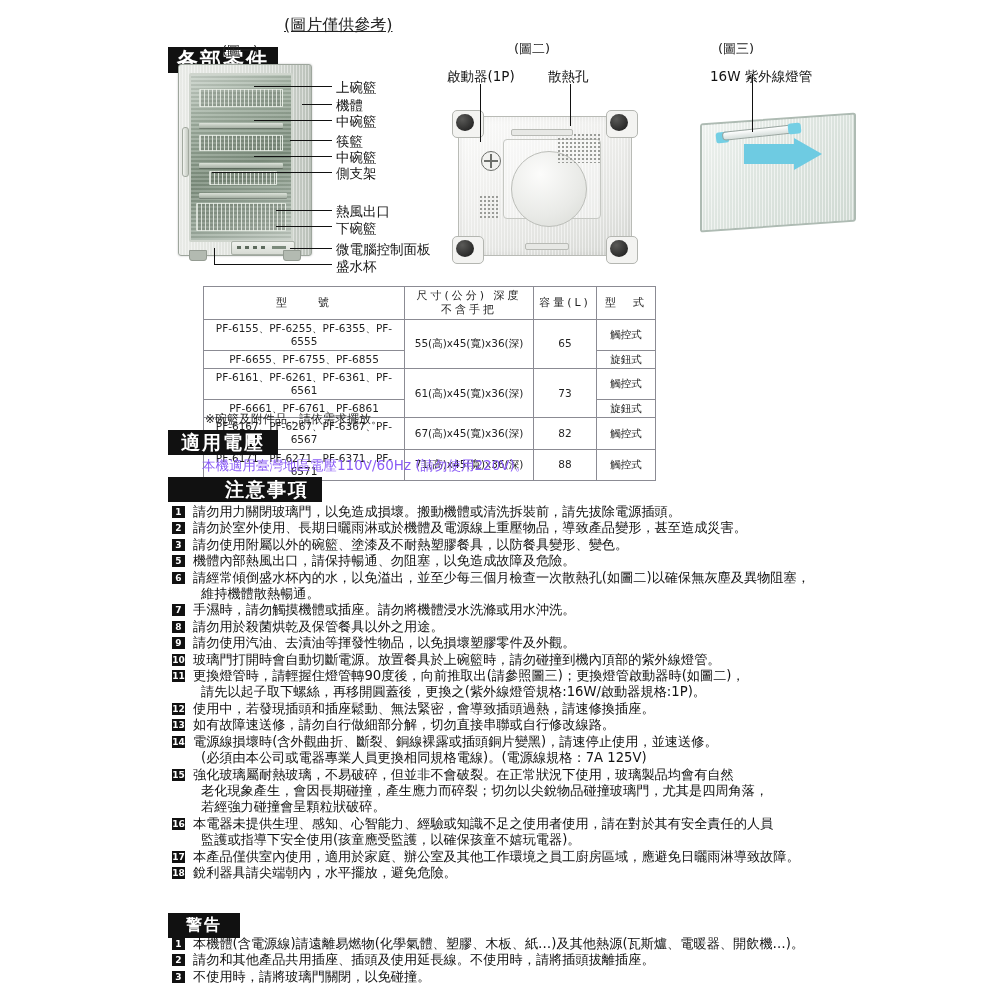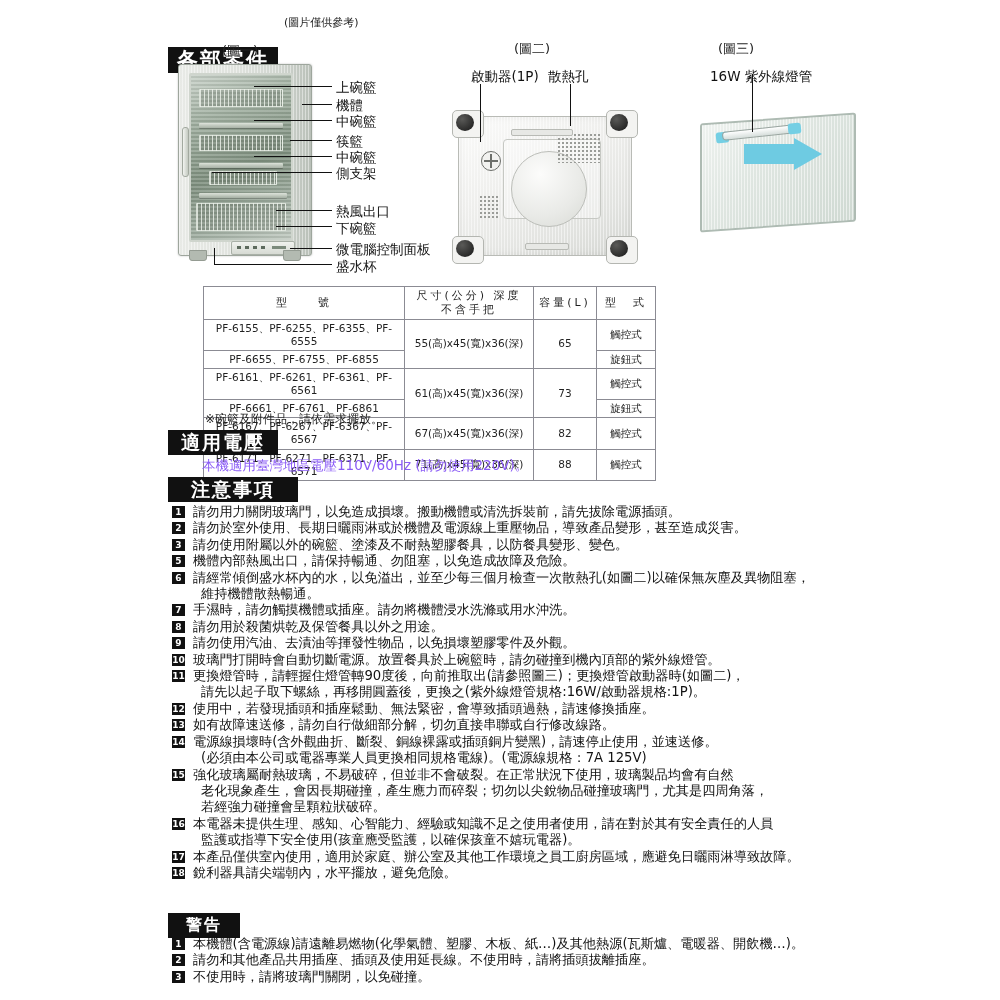--- a/index.html
+++ b/index.html
@@ -18,25 +18,25 @@
     position:absolute;
     background:#111111;
     color:#ffffff;
     font-weight:bold;
     letter-spacing:2px;
     display:flex;align-items:center;justify-content:center;
     font-family:"DejaVu Sans","Liberation Sans",sans-serif;
   }
   .bar-parts{left:168px;top:12px;width:110px;height:26px;font-size:21px;margin-top:35px;}
   .bar-volt{left:168px;top:430px;width:110px;height:25px;font-size:19px;}
-  .bar-notice{left:168px;top:477px;width:130px;height:25px;font-size:19px;}
+  .bar-notice{left:168px;top:477px;width:110px;height:25px;font-size:19px;padding-left:44px;}
   .bar-warn{left:168px;top:913px;width:72px;height:25px;font-size:16px;text-align:right;}
 
   .sub-note{
-    position:absolute;left:284px;top:15px;font-size:11px;color:#222;
+    position:absolute;left:284px;top:15px;font-size:16px;color:#222;text-decoration:underline;
   }
 
   
   .fig-cap{position:absolute;font-size:13px;color:#222;}
   .cap1{left:222px;top:42px;}
   .cap2{left:514px;top:40px;}
   .cap3{left:718px;top:40px;}
 
   
   .fig1{position:absolute;left:172px;top:62px;width:150px;height:205px;}
@@ -251,21 +251,21 @@
       <div class="slot" style="left:66px;top:126px;width:42px;height:5px;"></div>
     </div>
     <div class="pfoot" style="left:2px;top:2px;"></div>
     <div class="pfoot" style="right:2px;top:2px;"></div>
     <div class="pfoot" style="left:2px;bottom:4px;"></div>
     <div class="pfoot" style="right:2px;bottom:4px;"></div>
 
     <div class="lead-v" style="left:30px;top:-24px;height:58px;"></div>
     <div class="lead-v" style="left:120px;top:-24px;height:42px;"></div>
   </div>
-  <div class="lbl" style="left:471px;top:68px;">啟動器(1P)</div>
+  <div class="lbl" style="left:447px;top:68px;">啟動器(1P)</div>
   <div class="lbl" style="left:548px;top:68px;">散熱孔</div>
 
   <div class="fig3">
     <div class="door">
       <div class="door-stripes"></div>
     </div>
     <div class="lamp-cap" style="left:26px;top:32px;"></div>
     <div class="lamp"></div>
     <div class="lamp-cap" style="left:98px;top:23px;"></div>
     <svg style="position:absolute;left:52px;top:38px;" width="86" height="44">

